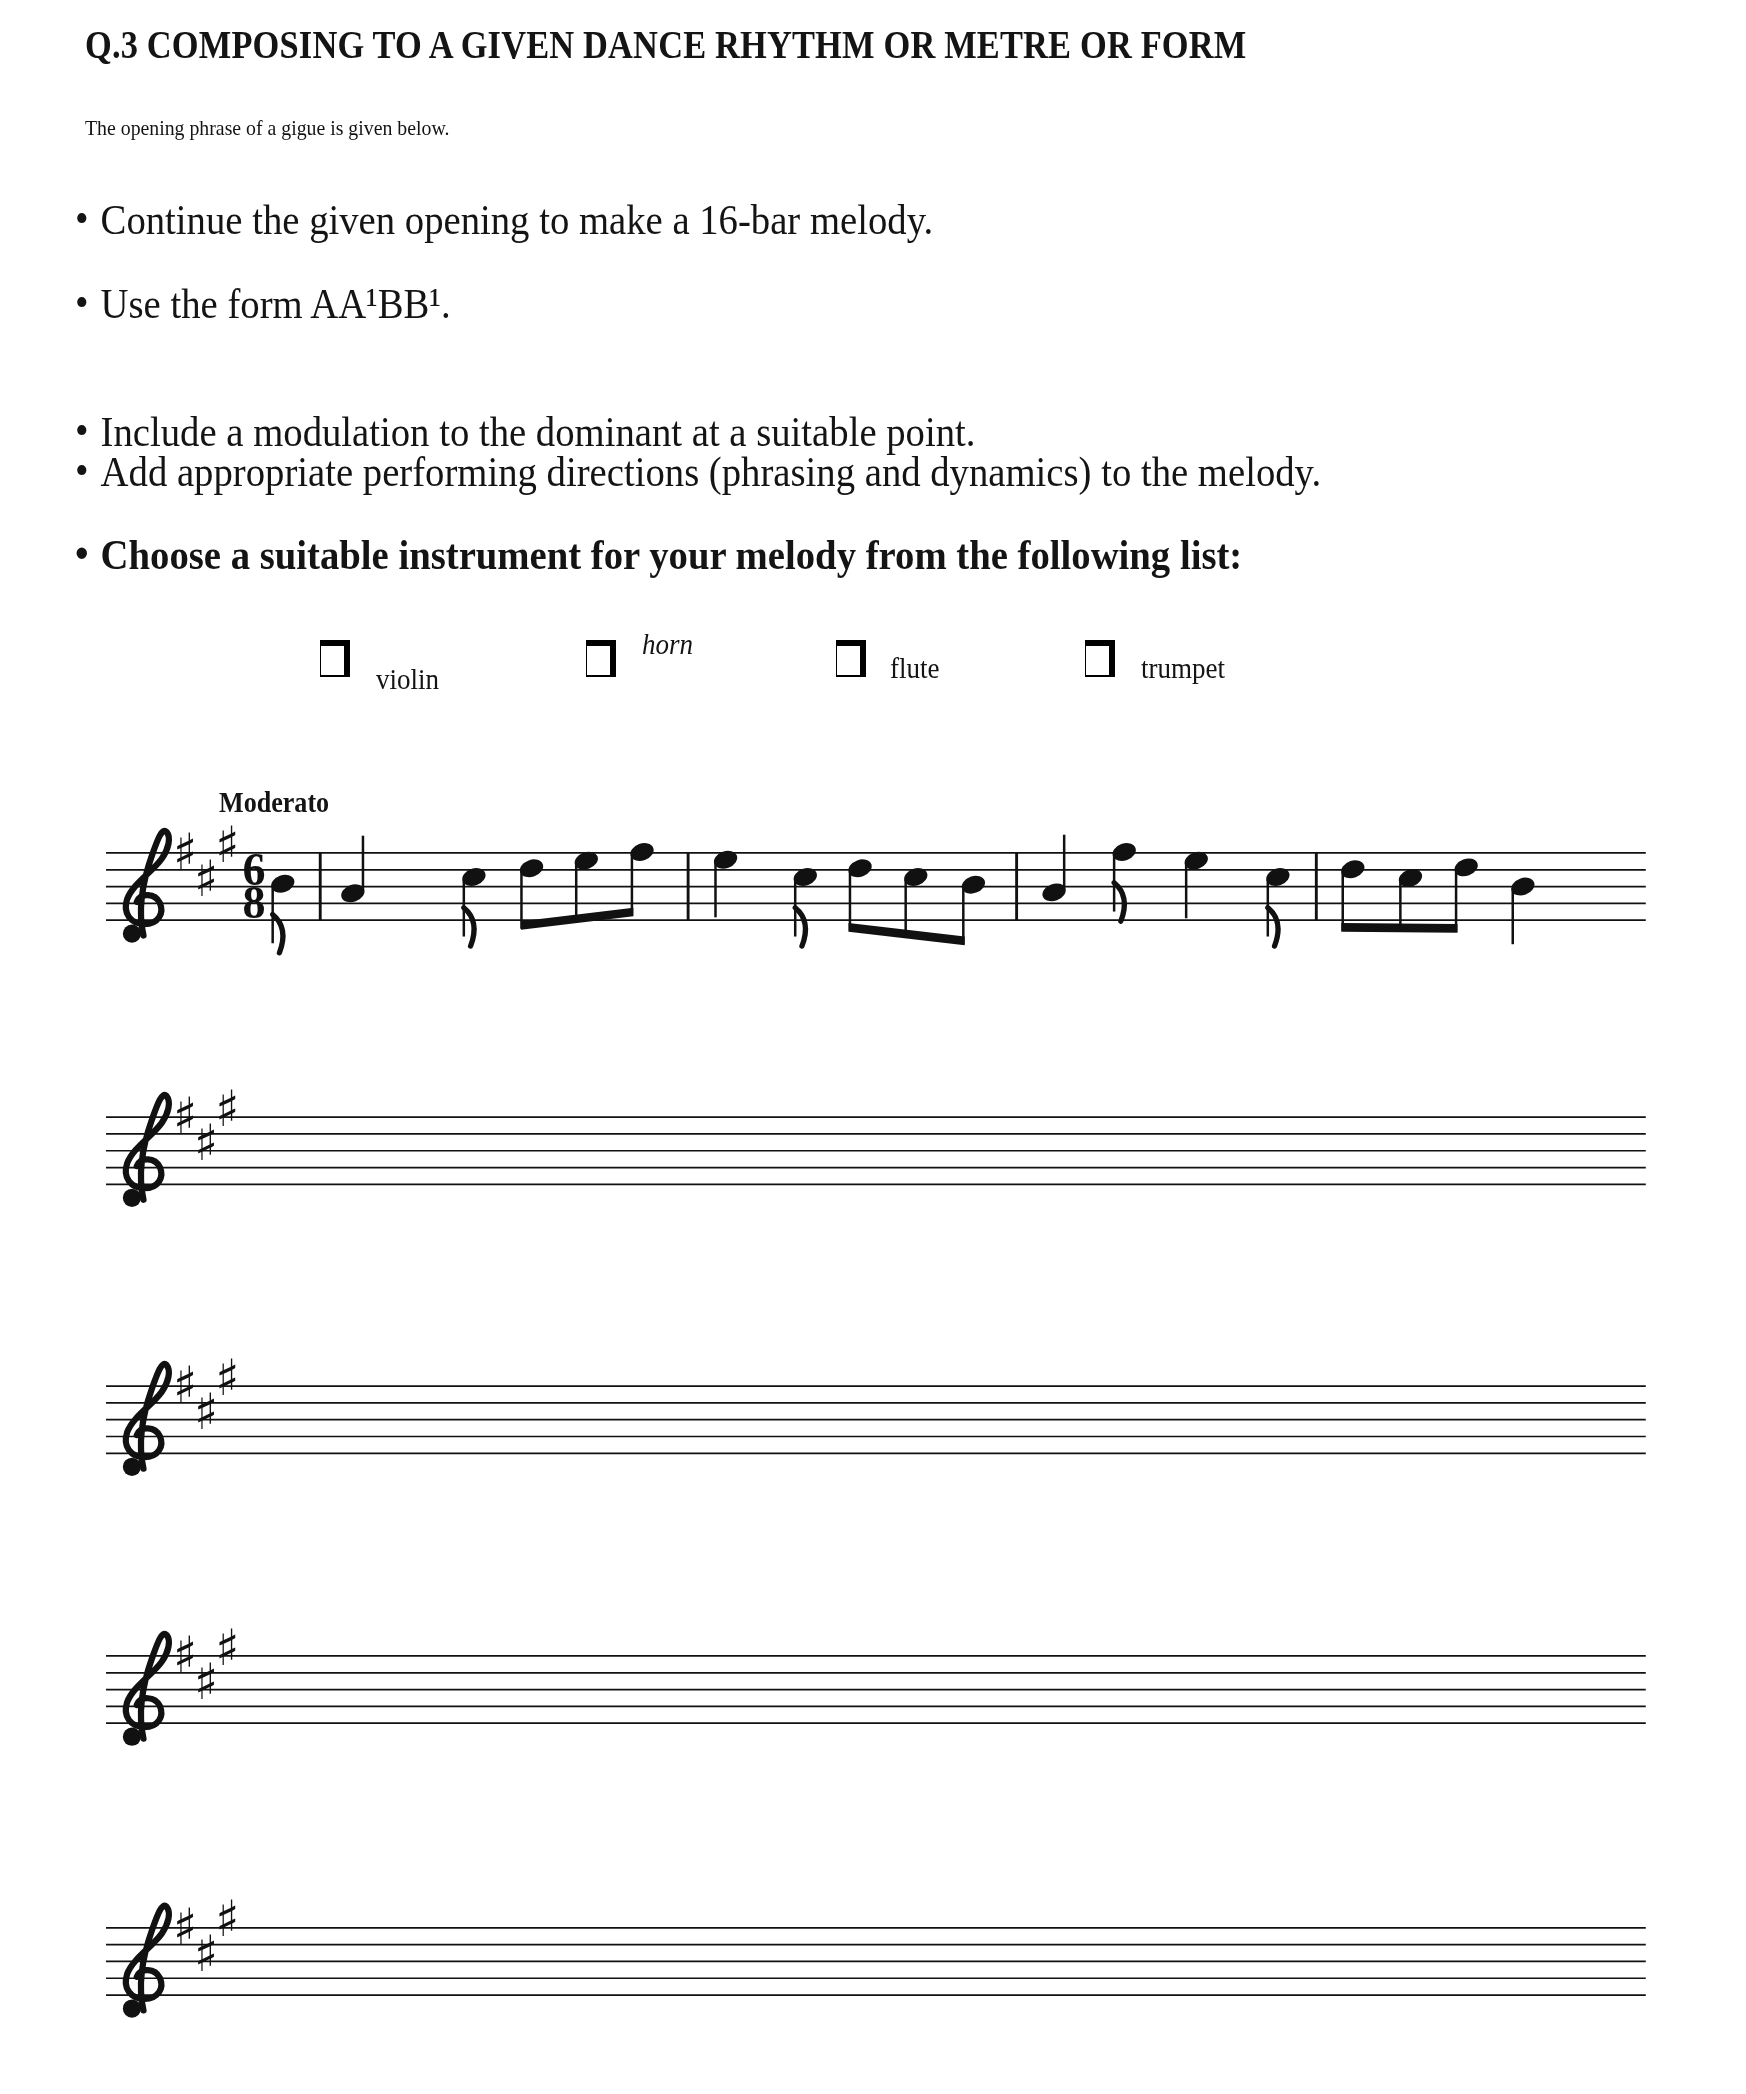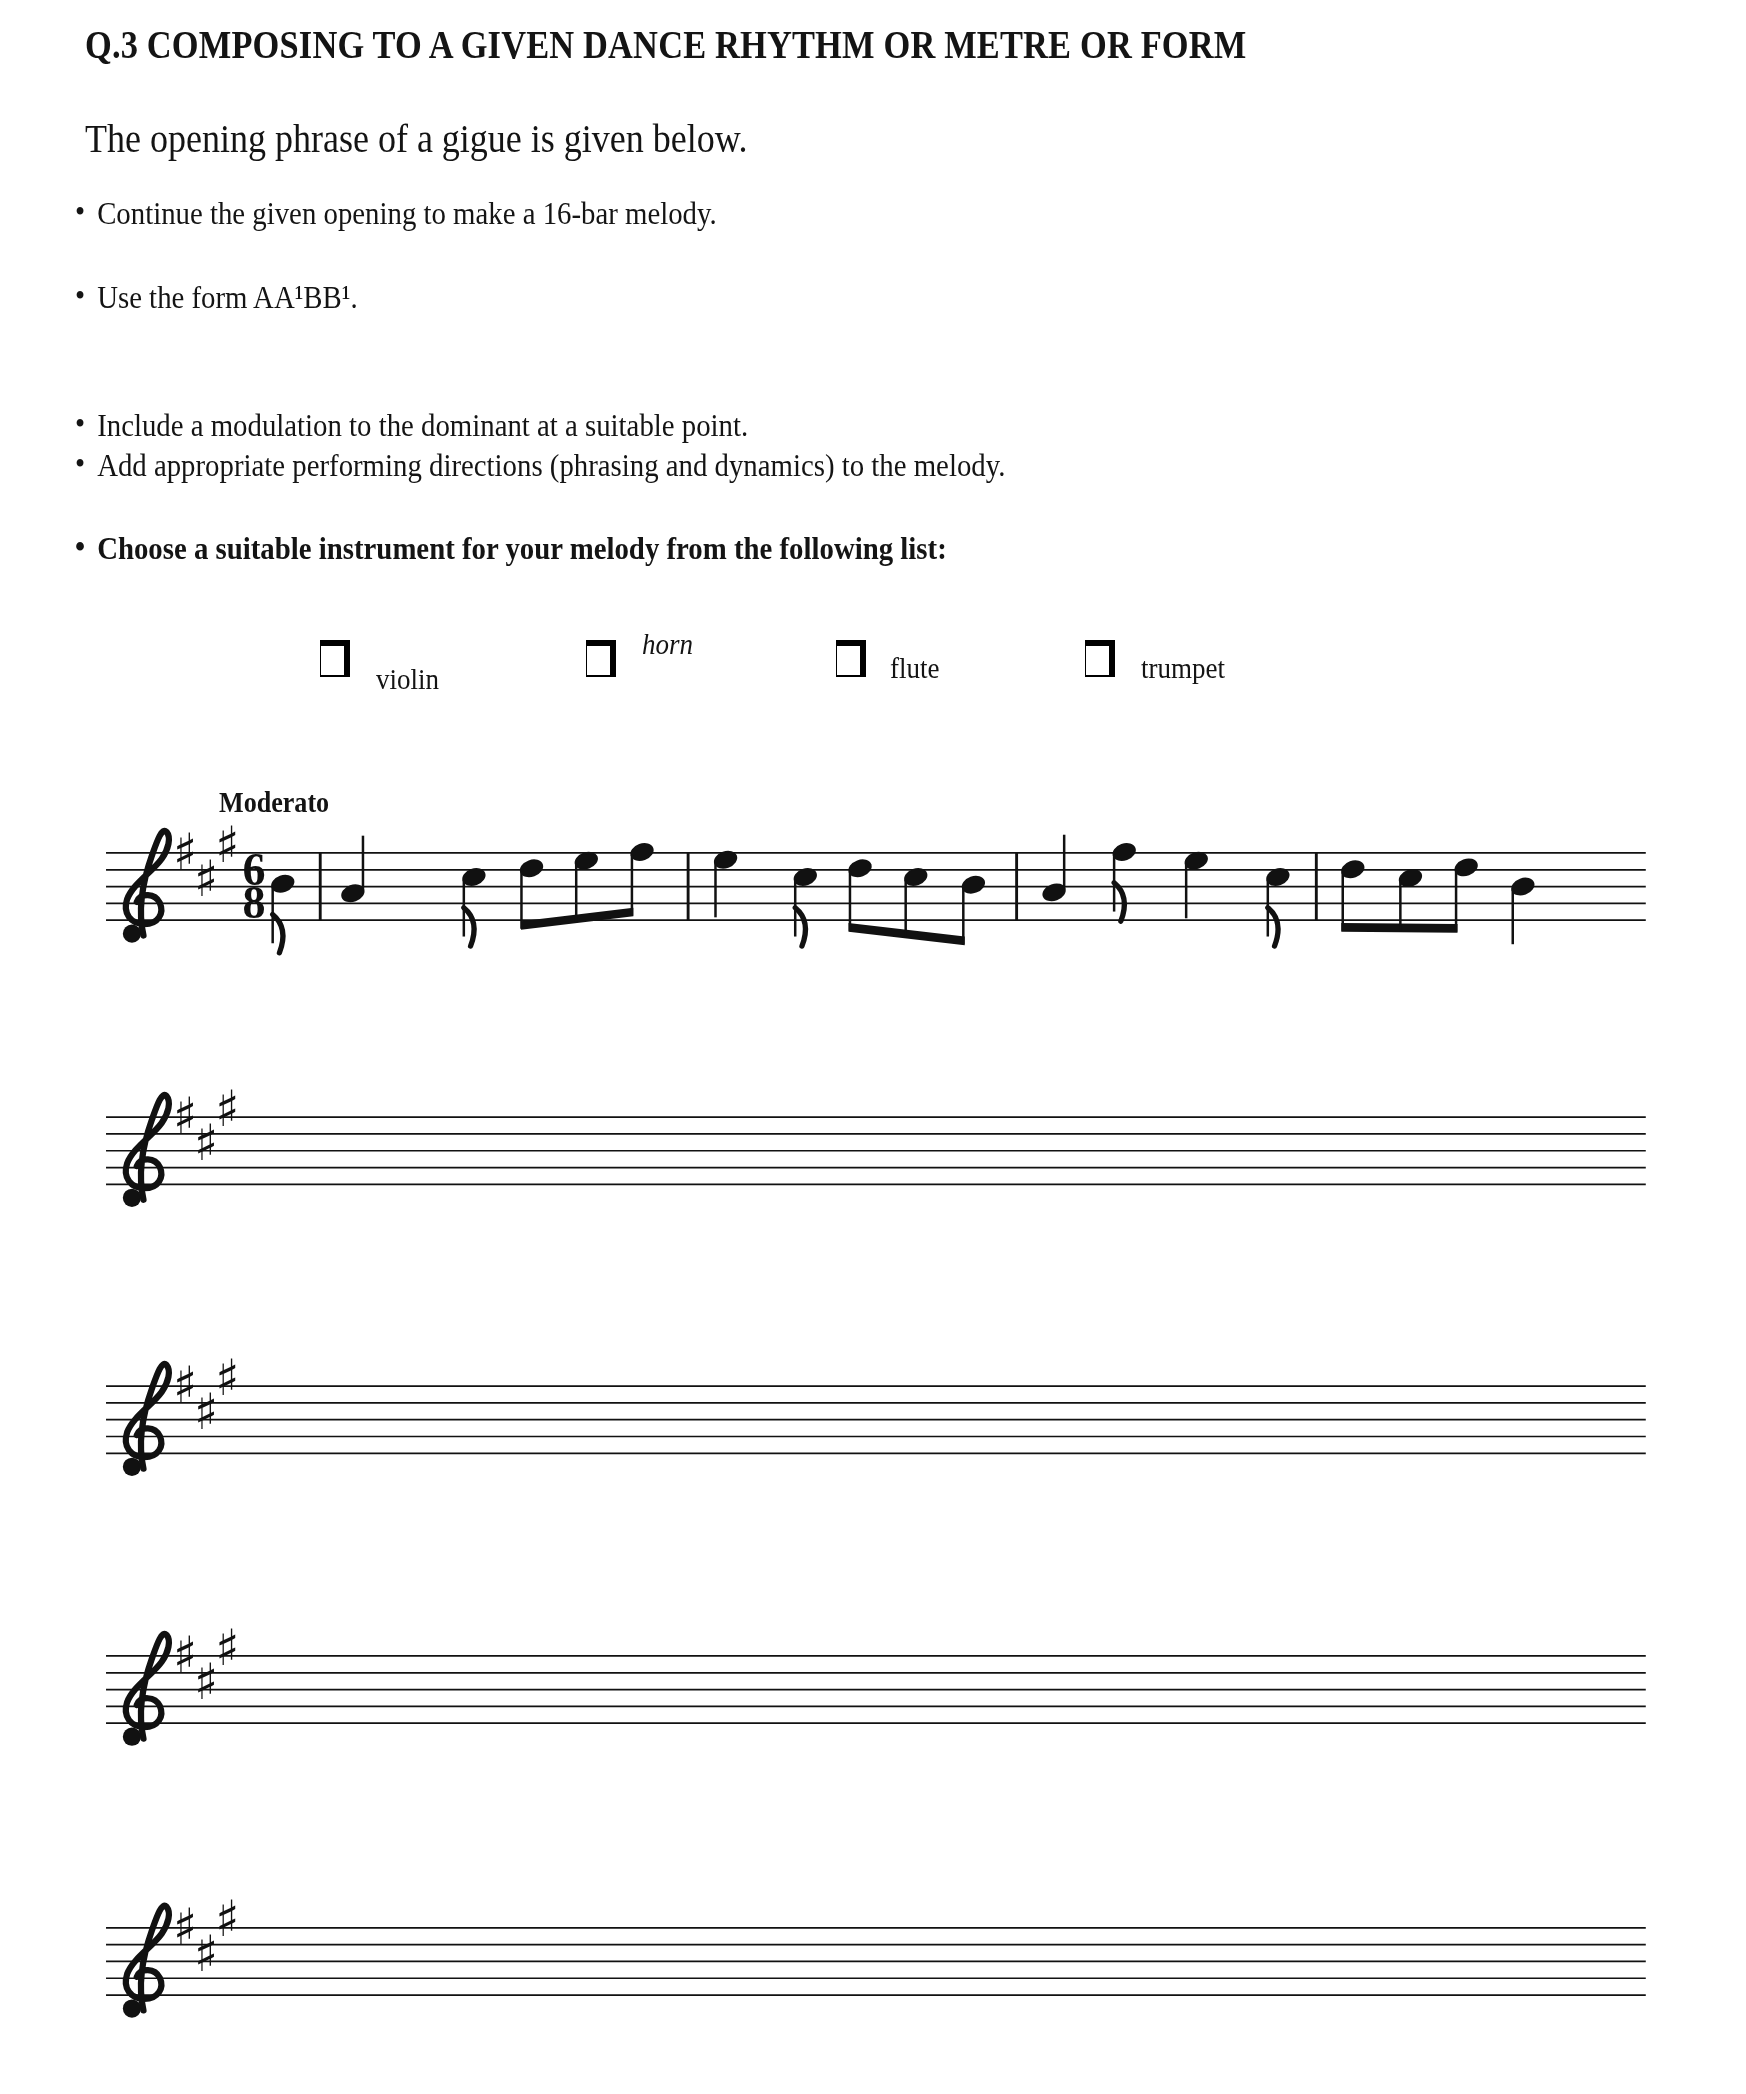--- a/index.html
+++ b/index.html
@@ -6,22 +6,22 @@
   body {
     width:1747px; height:2094px;
     background:#ffffff; color:#141414;
     font-family:"Liberation Serif", serif;
     position:relative; overflow:hidden;
   }
   .abs { position:absolute; }
   .cond { display:inline-block; transform:scaleX(0.9); transform-origin:0 50%; white-space:nowrap; }
   .title { font-size:40px; font-weight:bold; letter-spacing:0.2px; }
   .title .cond { transform:scaleX(0.86); }
-  .body-line { font-size:40px; }
-  .bullet-line { font-size:32px; }
+  .body-line { font-size:22px; }
+  .bullet-line { font-size:43px; }
   .bullet-dot { display:inline-block; margin-right:13.4px; transform:translateY(-1.9px); }
   .tempo { font-size:29px; font-weight:bold; }
   .cbx {
     width:23px; height:29px; background:#fff;
     border-top:6.7px solid #000; border-right:6.7px solid #000;
     border-left:1.9px solid #000; border-bottom:2.9px solid #000;
   }
   .cbx-label { font-size:30px; }
   svg text { user-select:none; }
 </style>

